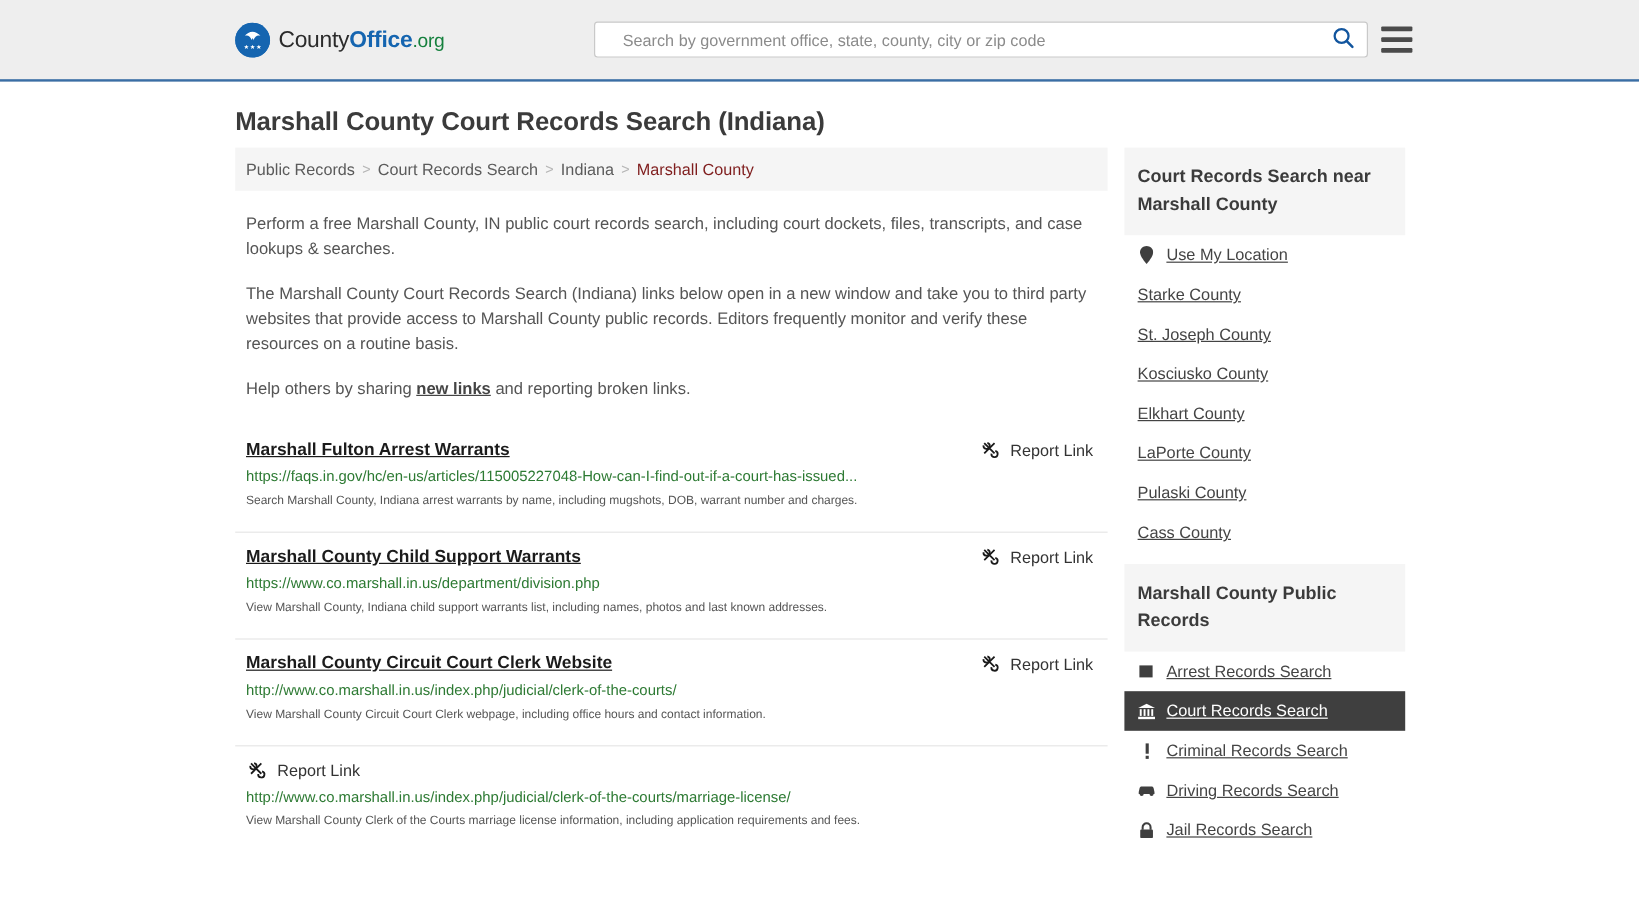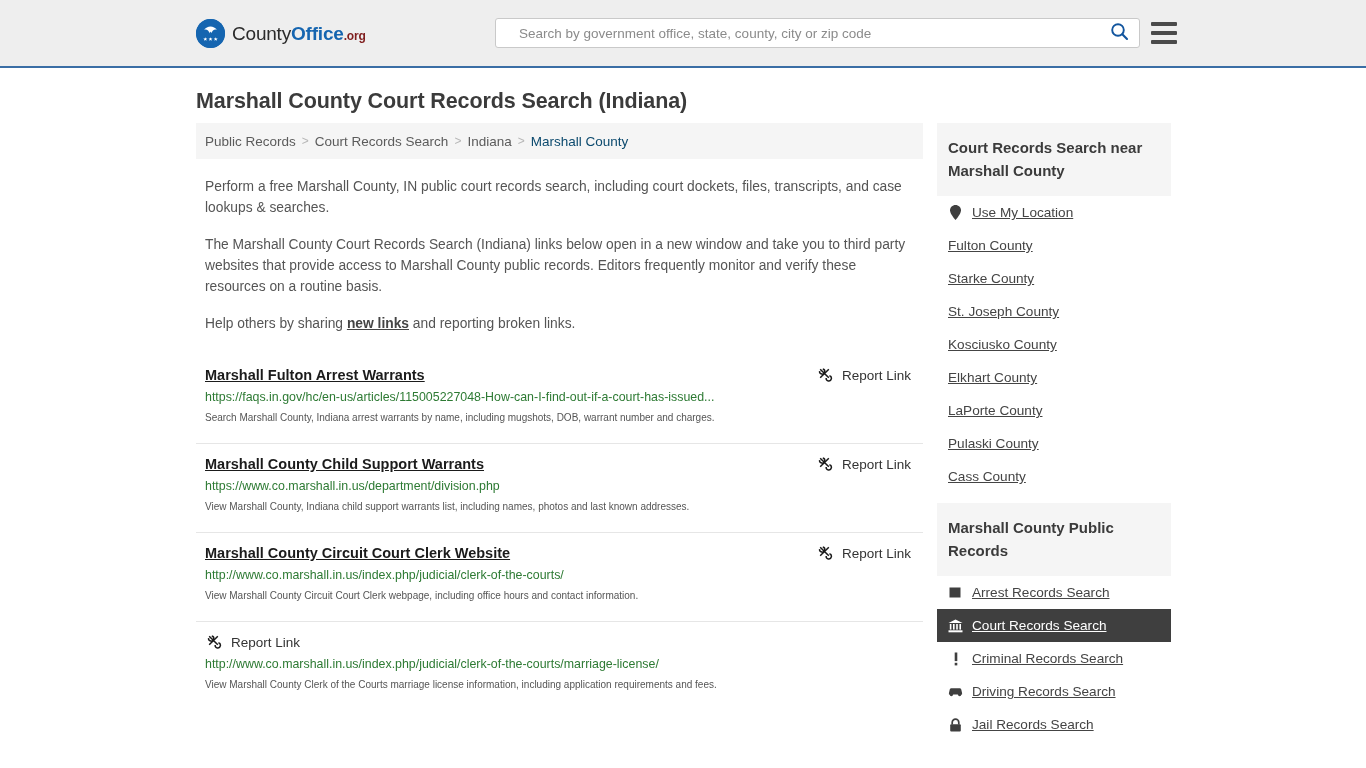--- a/index.html
+++ b/index.html
@@ -38,21 +38,21 @@
   }
   .logo-mark svg { position: absolute; top: 0; left: 0; }
   .logo-text {
     font-size: 19px;
     letter-spacing: -0.2px;
     line-height: 1;
     white-space: nowrap;
   }
   .logo-text .c1 { color: #2b2b2b; font-weight: 400; }
   .logo-text .c2 { color: #1565b0; font-weight: 700; }
-  .logo-text .c3 { color: #7f1d1d; font-weight: 700; font-size: 12px; }
+  .logo-text .c3 { color: #15803d; font-weight: 400; font-size: 16px; }
 
   .search-wrap {
     position: absolute;
     left: 495px;
     width: 645px;
     height: 30px;
   }
   .search-box {
     width: 100%;
     height: 30px;
@@ -138,21 +138,21 @@
   }
   .breadcrumb a {
     color: #5b5b5b;
     text-decoration: none;
   }
   .breadcrumb .sep {
     color: #b6b6b6;
     margin: 0 6px;
     font-size: 12px;
   }
-  .breadcrumb .current { color: #0c4a6e; }
+  .breadcrumb .current { color: #7f1d1d; }
 
   
   .intro p {
     font-size: 13.8px;
     line-height: 21px;
     color: #555;
     margin: 16px 0 0 0;
     padding: 0 9px 0 9px;
   }
   .intro p:first-child { margin-top: 17px; }
@@ -395,25 +395,20 @@
             <span class="side-ico">
               <svg width="11" height="15" viewBox="0 0 11 15">
                 <path d="M5.5 0 C2.5 0 0 2.4 0 5.2 C0 9 5.5 15 5.5 15 C5.5 15 11 9 11 5.2 C11 2.4 8.5 0 5.5 0 Z" fill="#3f3f3f"></path>
               </svg>
             </span>
             <span class="lbl">Use My Location</span>
           </a>
         </li>
         <li>
           <a class="side-link plain">
-            <span class="lbl">Fulton County</span>
-          </a>
-        </li>
-        <li>
-          <a class="side-link plain">
             <span class="lbl">Starke County</span>
           </a>
         </li>
         <li>
           <a class="side-link plain">
             <span class="lbl">St. Joseph County</span>
           </a>
         </li>
         <li>
           <a class="side-link plain">

